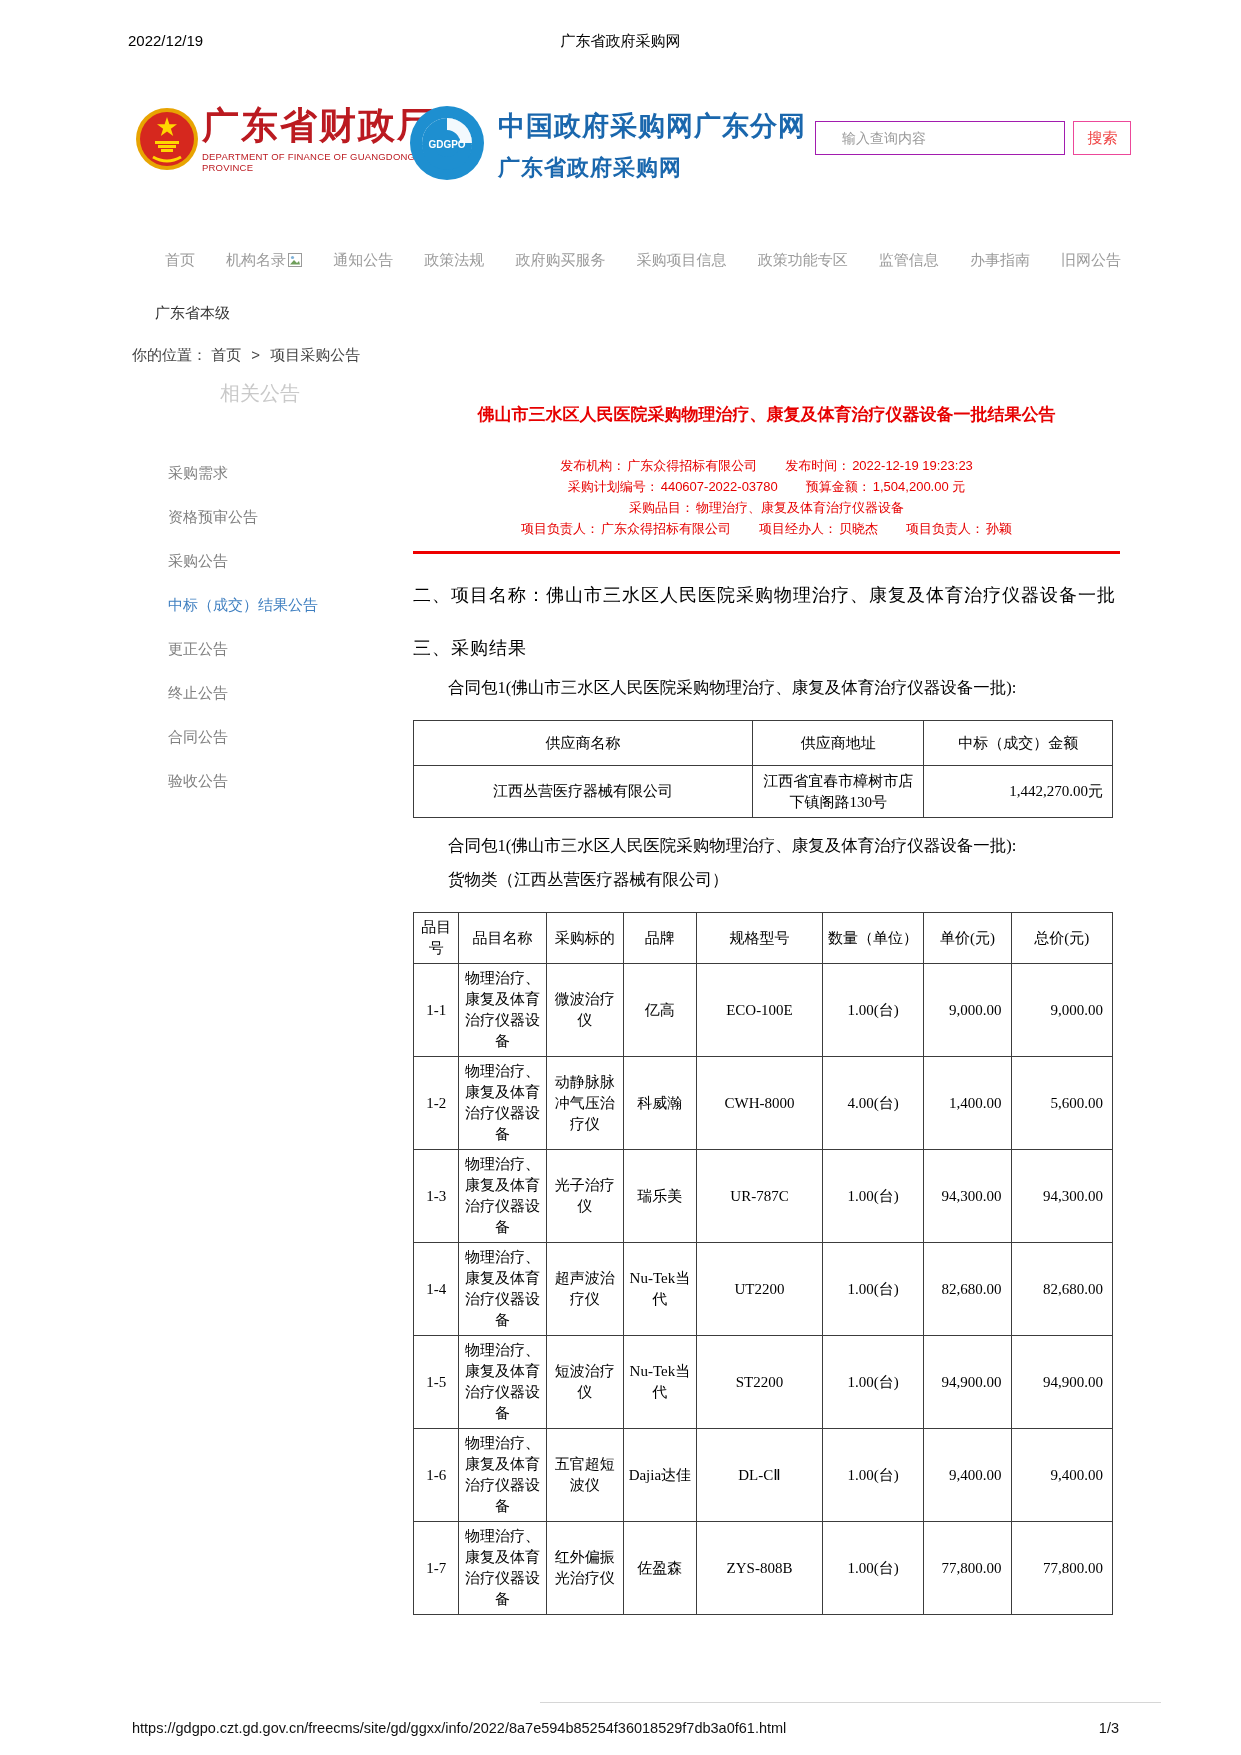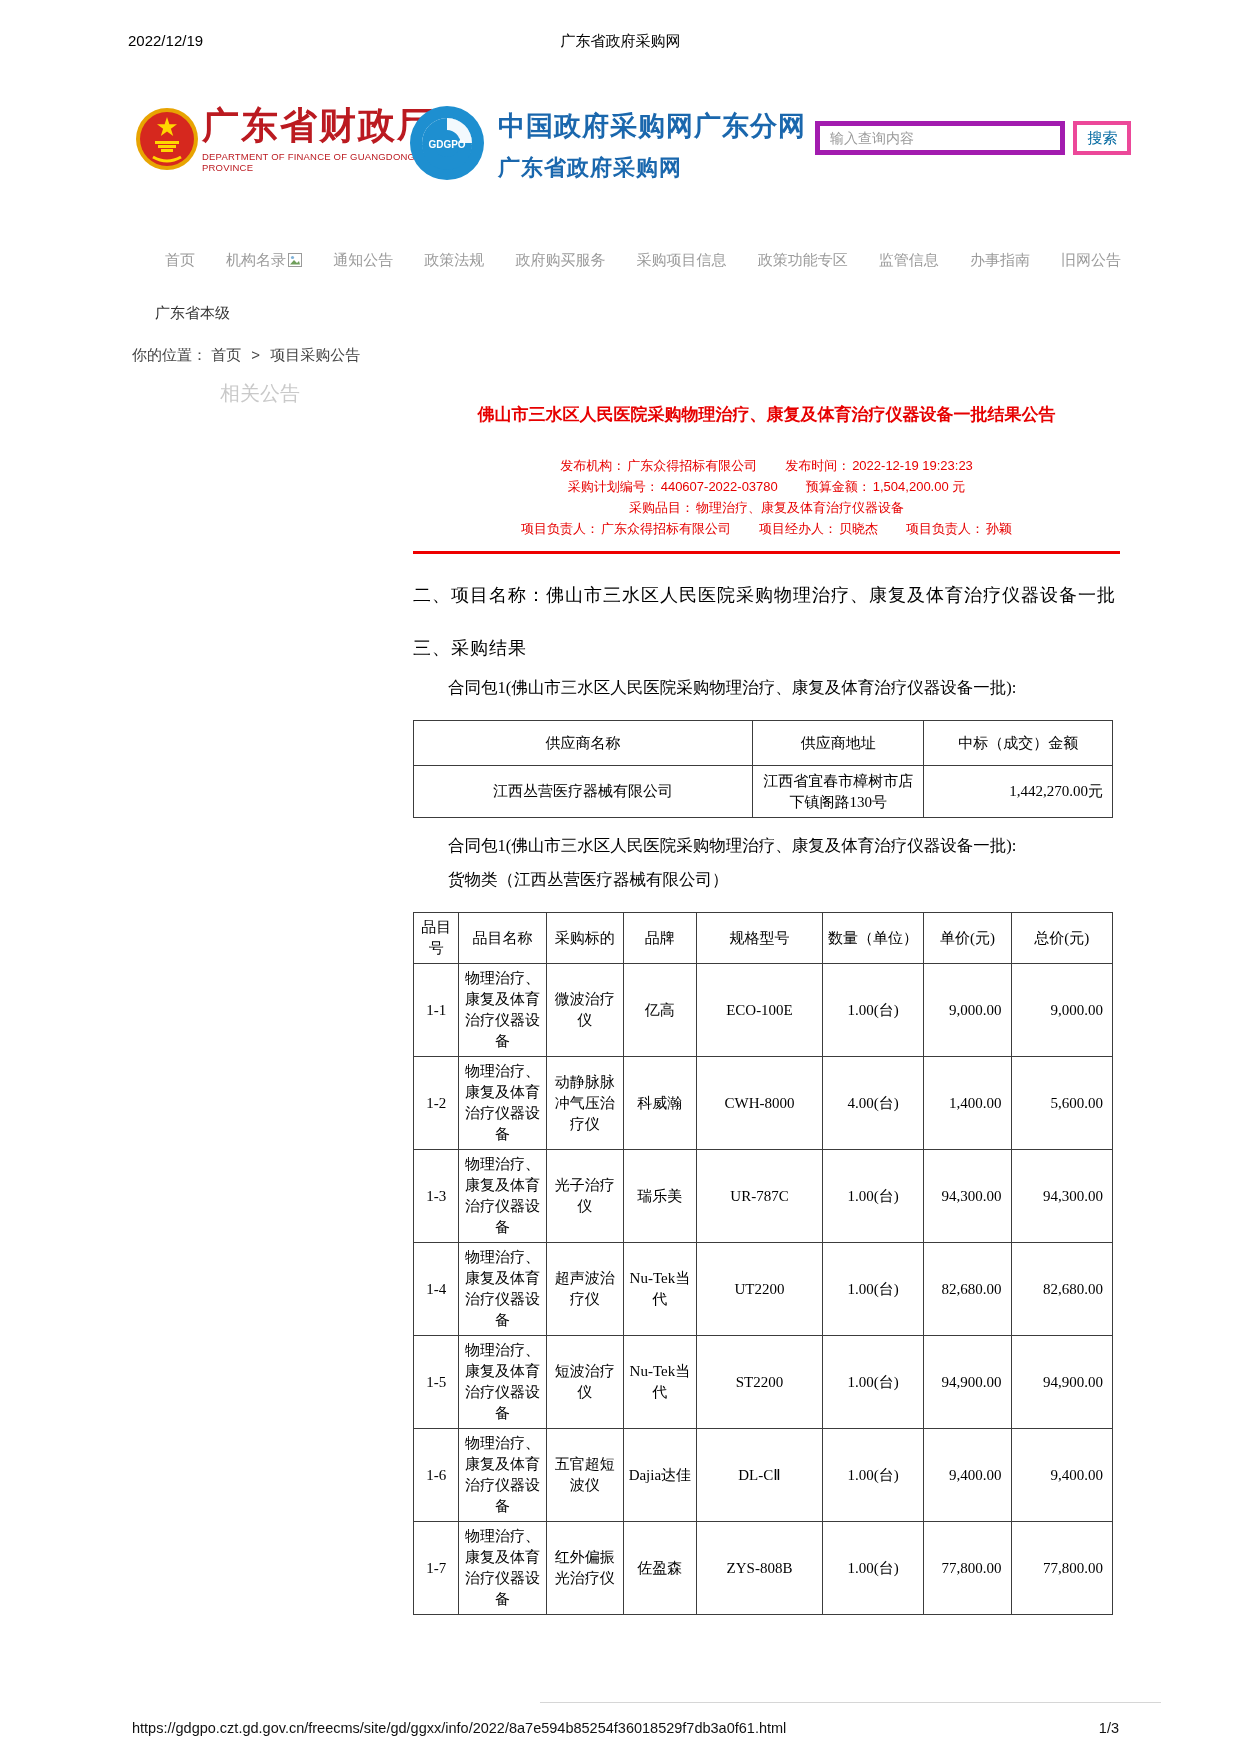--- a/index.html
+++ b/index.html
@@ -20,23 +20,23 @@
   .masthead { position:absolute; top:96px; left:0; width:100%; height:80px; }
   .emblem { position:absolute; left:55px; top:3px; }
   .dept-text { position:absolute; left:122px; top:2px; width:260px; }
   .dept-name { font-family:"Liberation Serif", serif; font-weight:bold; font-size:37px; color:#bb1a20; letter-spacing:2px; line-height:40px; }
   .dept-sub { font-size:9.5px; color:#bb1a20; margin-top:5px; letter-spacing:0.2px; }
   .gdgpo-logo { position:absolute; left:328px; top:0px; }
   .site-titles { position:absolute; left:418px; top:4px; color:#1a67ad; }
   .site-title-1 { font-size:27px; font-weight:bold; letter-spacing:1px; }
   .site-title-2 { font-size:22px; font-weight:bold; margin-top:9px; letter-spacing:1px; }
   .search-area { position:absolute; left:735px; top:17px; }
-  .search-input { width:250px; height:34px; border:5px solid #a21caf; padding:0 10px; font-size:14px; color:#333; outline:none; vertical-align:top; }
+  .search-input { width:250px; height:34px; border:1px solid #a21caf; padding:0 26px; font-size:14px; color:#333; outline:none; vertical-align:top; }
   .search-input::placeholder { color:#9a9a9a; }
-  .search-button { width:58px; height:34px; margin-left:4px; background:#fff; border:4px solid #ec4899; color:#0369a1; font-size:15px; cursor:pointer; vertical-align:top; }
+  .search-button { width:58px; height:34px; margin-left:4px; background:#fff; border:1px solid #ec4899; color:#ef4444; font-size:15px; cursor:pointer; vertical-align:top; }
 
   
   .navbar { position:absolute; top:243px; left:85px; width:956px; display:flex; justify-content:space-between; font-size:15px; color:#9b9b9b; }
   .nav-item { white-space:nowrap; cursor:pointer; display:flex; align-items:flex-start; }
   .nav-item svg { margin-left:2px; margin-top:2px; }
 
   .region-label { position:absolute; top:296px; left:75px; font-size:15px; color:#333; }
   .breadcrumb { position:absolute; top:338px; left:52px; font-size:15px; color:#444; }
   .breadcrumb a { color:#444; text-decoration:none; cursor:pointer; }
   .breadcrumb .sep { margin:0 6px; }
@@ -141,20 +141,30 @@
 
   <div class="breadcrumb">
     <span>你的位置：</span>
     <a>首页</a>
     <span class="sep">&gt;</span>
     <a>项目采购公告</a>
   </div>
 
   <aside class="sidebar">
     <div class="sidebar-title">相关公告</div>
+    <ul class="sidebar-list" id="sidebar-list">
+        <li>采购需求</li>
+        <li>资格预审公告</li>
+        <li>采购公告</li>
+        <li class="active">中标（成交）结果公告</li>
+        <li>更正公告</li>
+        <li>终止公告</li>
+        <li>合同公告</li>
+        <li>验收公告</li>
+      </ul>
   </aside>
 
   <main class="main">
     <h1 class="ann-title">佛山市三水区人民医院采购物理治疗、康复及体育治疗仪器设备一批结果公告</h1>
     <div class="meta" id="meta-lines">
         <div class="meta-line"><span class="meta-pair"><span class="meta-label">发布机构：</span><span>广东众得招标有限公司</span></span><span class="meta-pair"><span class="meta-label">发布时间：</span><span>2022-12-19 19:23:23</span></span></div>
         <div class="meta-line"><span class="meta-pair"><span class="meta-label">采购计划编号：</span><span>440607-2022-03780</span></span><span class="meta-pair"><span class="meta-label">预算金额：</span><span>1,504,200.00 元</span></span><span class="meta-pair"><span class="meta-label">采购品目：</span><span>物理治疗、康复及体育治疗仪器设备</span></span></div>
         <div class="meta-line"><span class="meta-pair"><span class="meta-label">项目负责人：</span><span>广东众得招标有限公司</span></span><span class="meta-pair"><span class="meta-label">项目经办人：</span><span>贝晓杰</span></span><span class="meta-pair"><span class="meta-label">项目负责人：</span><span>孙颖</span></span></div>
       </div>
     <div class="red-rule"></div>

